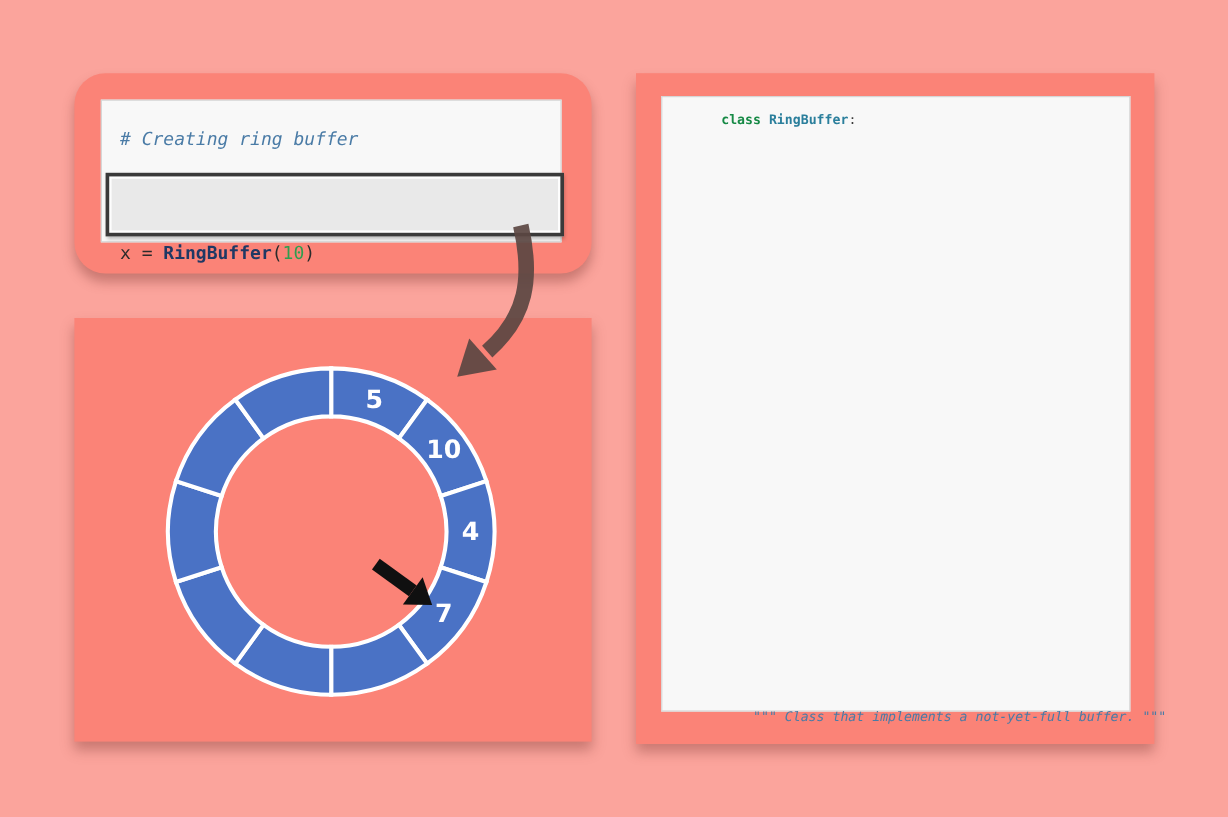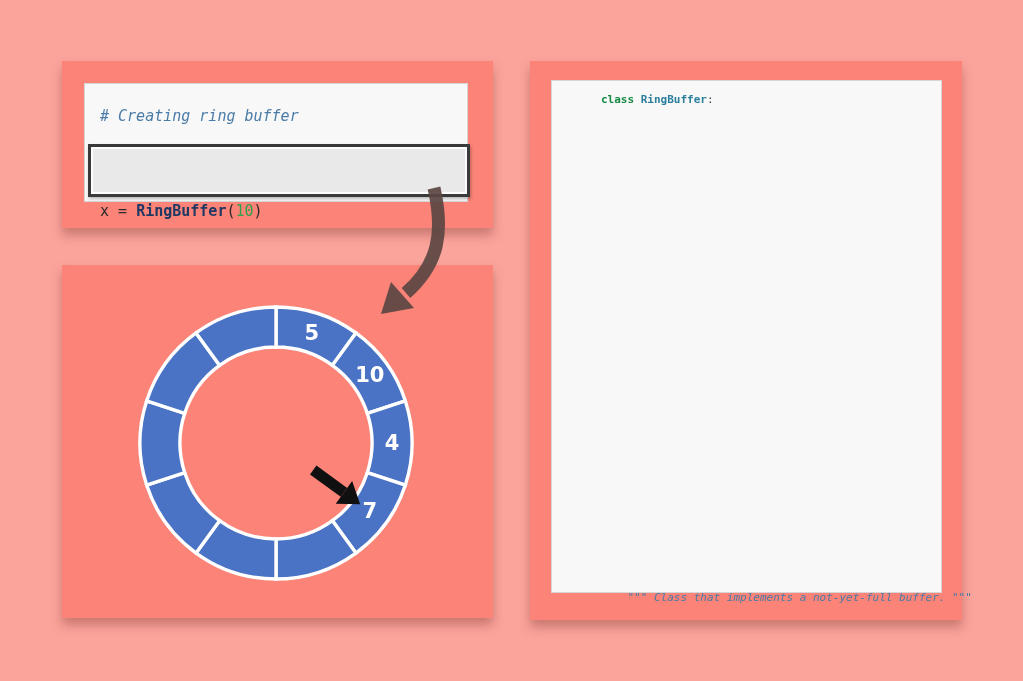--- a/index.html
+++ b/index.html
@@ -60,21 +60,21 @@
     text-anchor:middle;dominant-baseline:central;
   }
   #connector-svg{
     position:absolute;left:0;top:0;width:1023px;height:681px;
     pointer-events:none;z-index:6;
   }
 </style>
 </head>
 <body style="background: rgb(251, 164, 156);">
 
-<div class="panel" id="panel-snippet" style="background: rgb(251, 131, 119);">
+<div class="panel" id="panel-snippet" style="background: rgb(251, 131, 119); border-radius: 26px;">
   <div class="whitebox" id="snippet-box" style="background: rgb(248, 248, 248);">
     <div id="highlight-box" style="border-color: rgb(58, 58, 58); background: rgb(233, 233, 233);"></div>
     <div class="code" id="snippet-code"><div class="cl"><span class="t-c"># Creating ring buffer</span></div><div class="cl"><span>x = </span><span class="t-n">RingBuffer</span><span>(</span><span class="t-num">10</span><span>)</span></div><div class="cl"><span class="t-c"># Adding first 4 elements</span></div><div class="cl"><span>x.</span><span class="t-b">add</span><span>(</span><span class="t-num">5</span><span>); x.</span><span class="t-b">add</span><span>(</span><span class="t-num">10</span><span>); x.</span><span class="t-b">add</span><span>(</span><span class="t-num">4</span><span>); x.</span><span class="t-b">add</span><span>(</span><span class="t-num">7</span><span>)</span></div></div>
   </div>
 </div>
 
 <div class="panel" id="panel-ring" style="background: rgb(251, 131, 119);">
   <svg id="ring-chart" width="431" height="353" viewBox="0 0 431 353">
       <path d="M 214 42 A 136 136 0 0 1 293.93879431177635 67.97368876500715 L 270.42738422007744 100.33436854000504 A 96 96 0 0 0 214 82 Z" fill="#4a72c5" stroke="#ffffff" stroke-width="3.4"></path>
       <path d="M 293.93879431177635 67.97368876500715 A 136 136 0 0 1 343.3436862161409 135.97368876500715 L 305.30142556433475 148.33436854000504 A 96 96 0 0 0 270.42738422007744 100.33436854000504 Z" fill="#4a72c5" stroke="#ffffff" stroke-width="3.4"></path>

